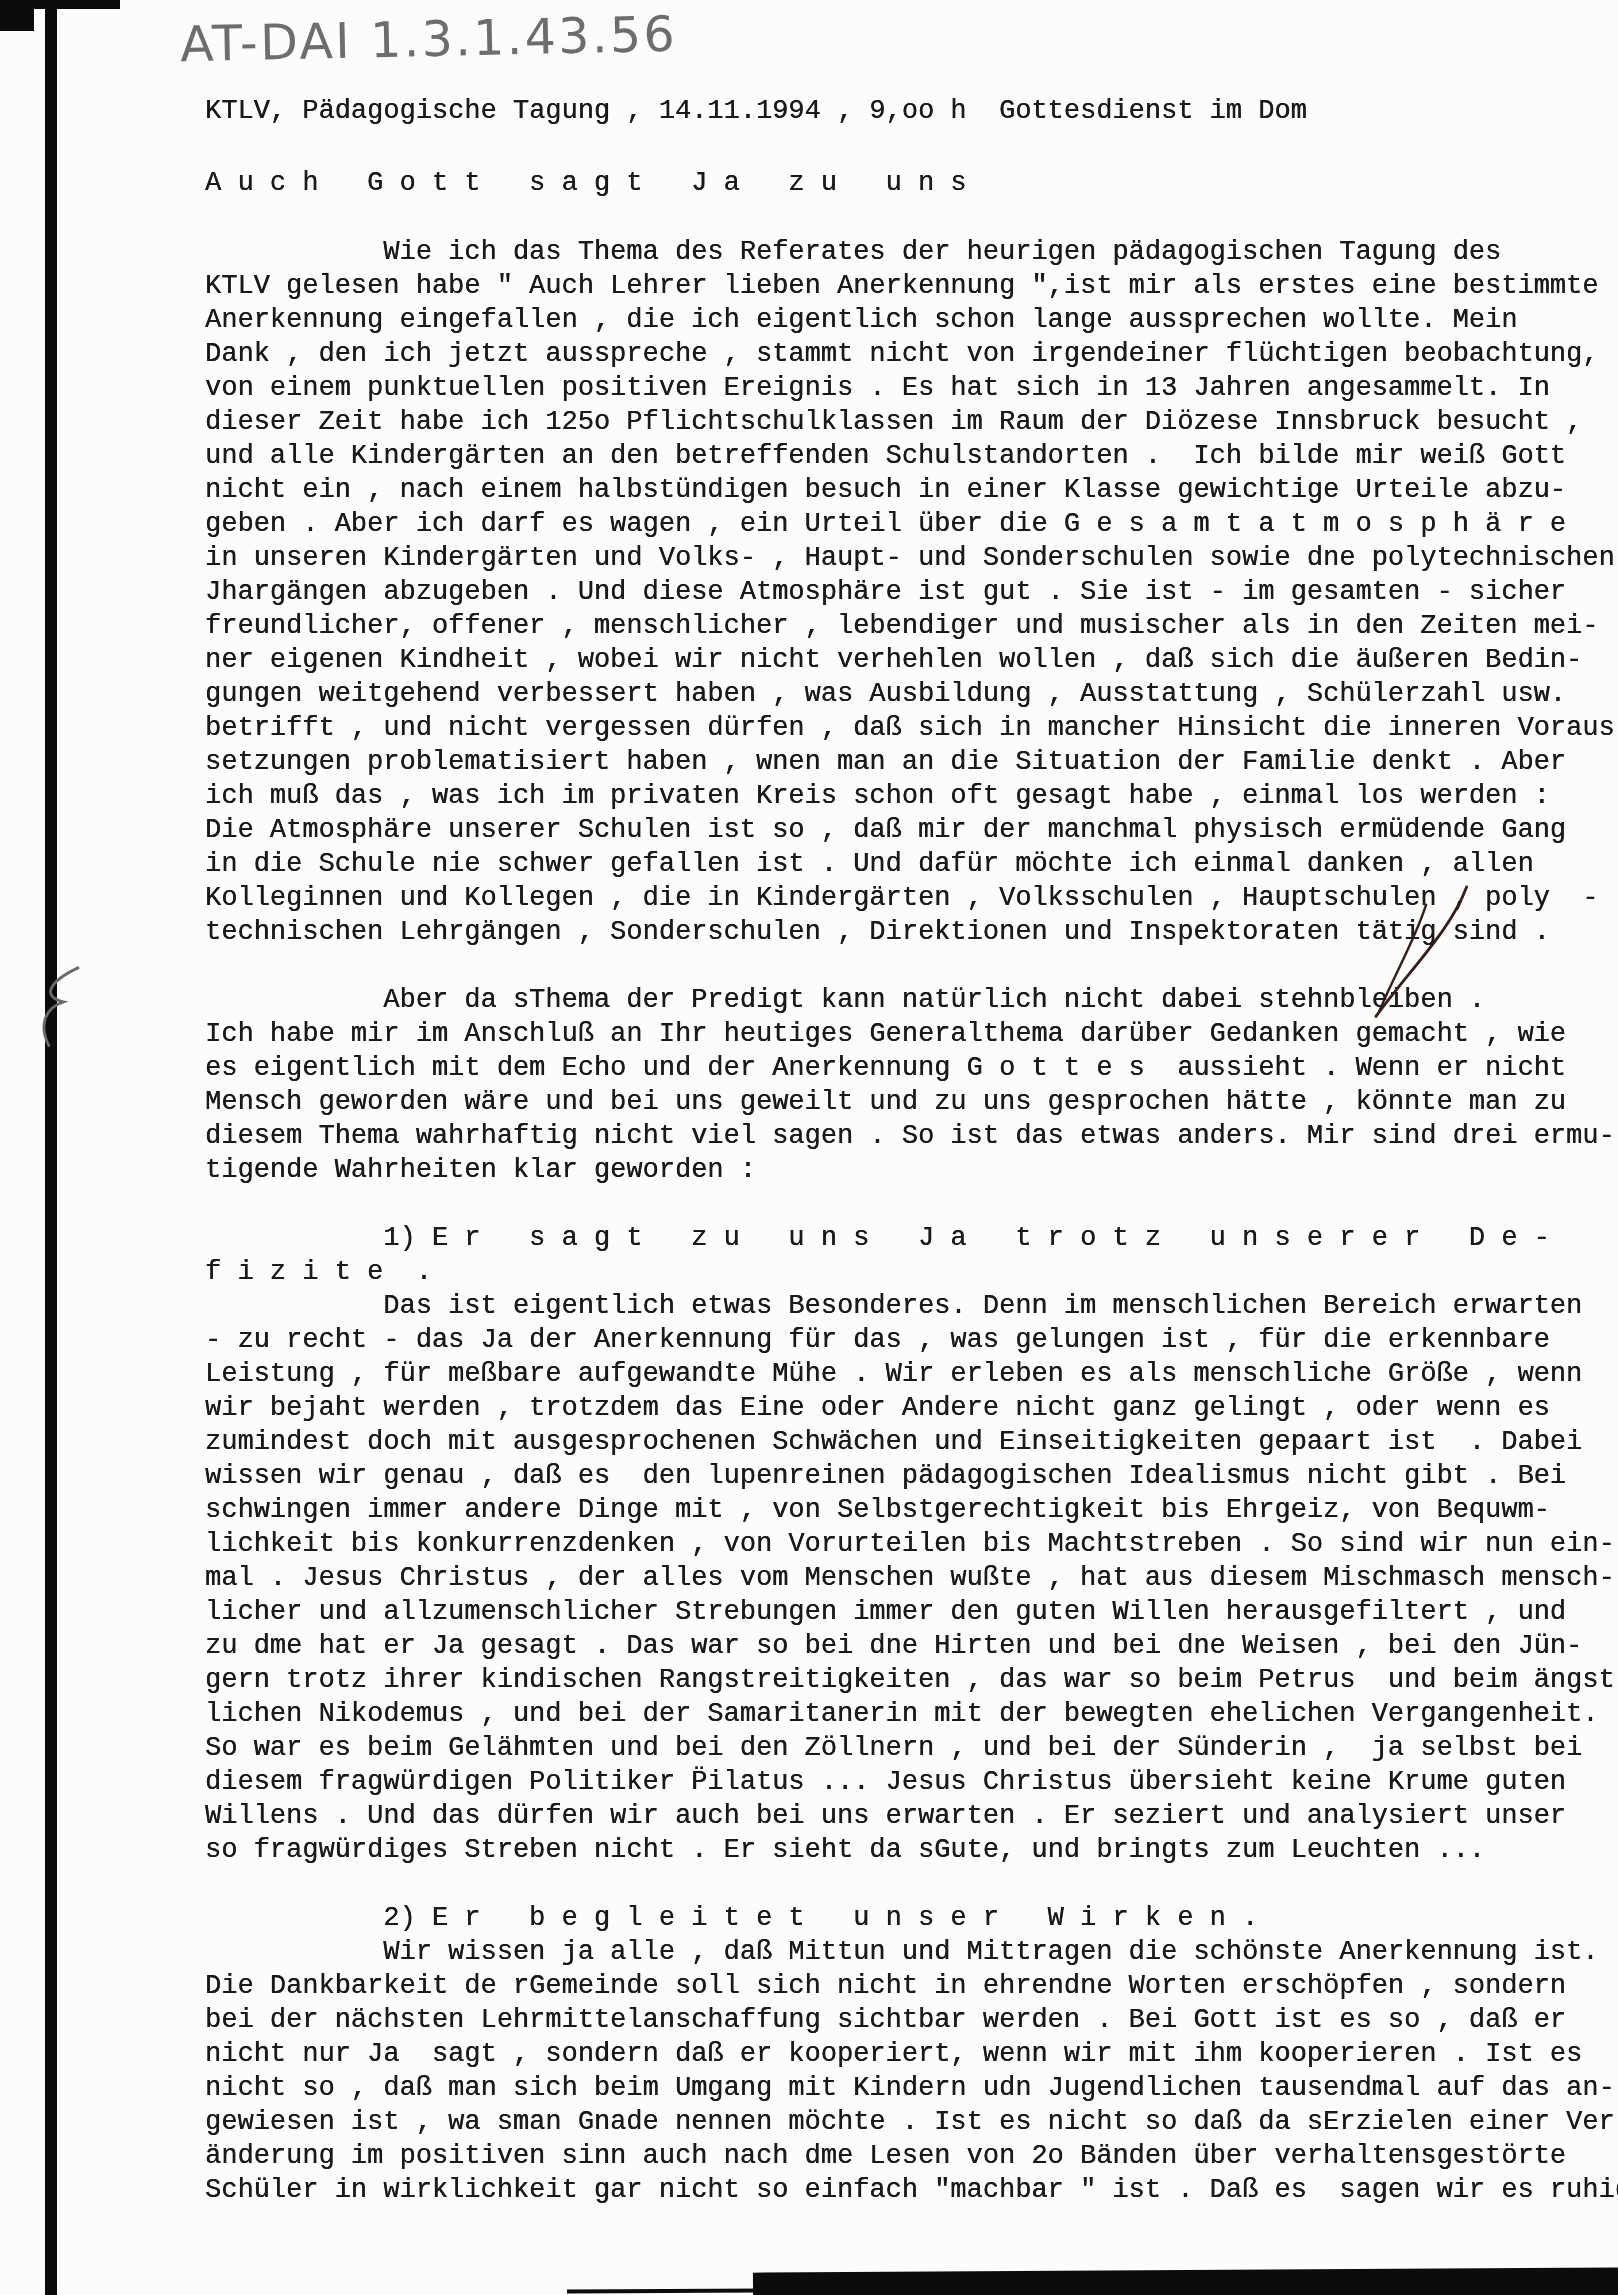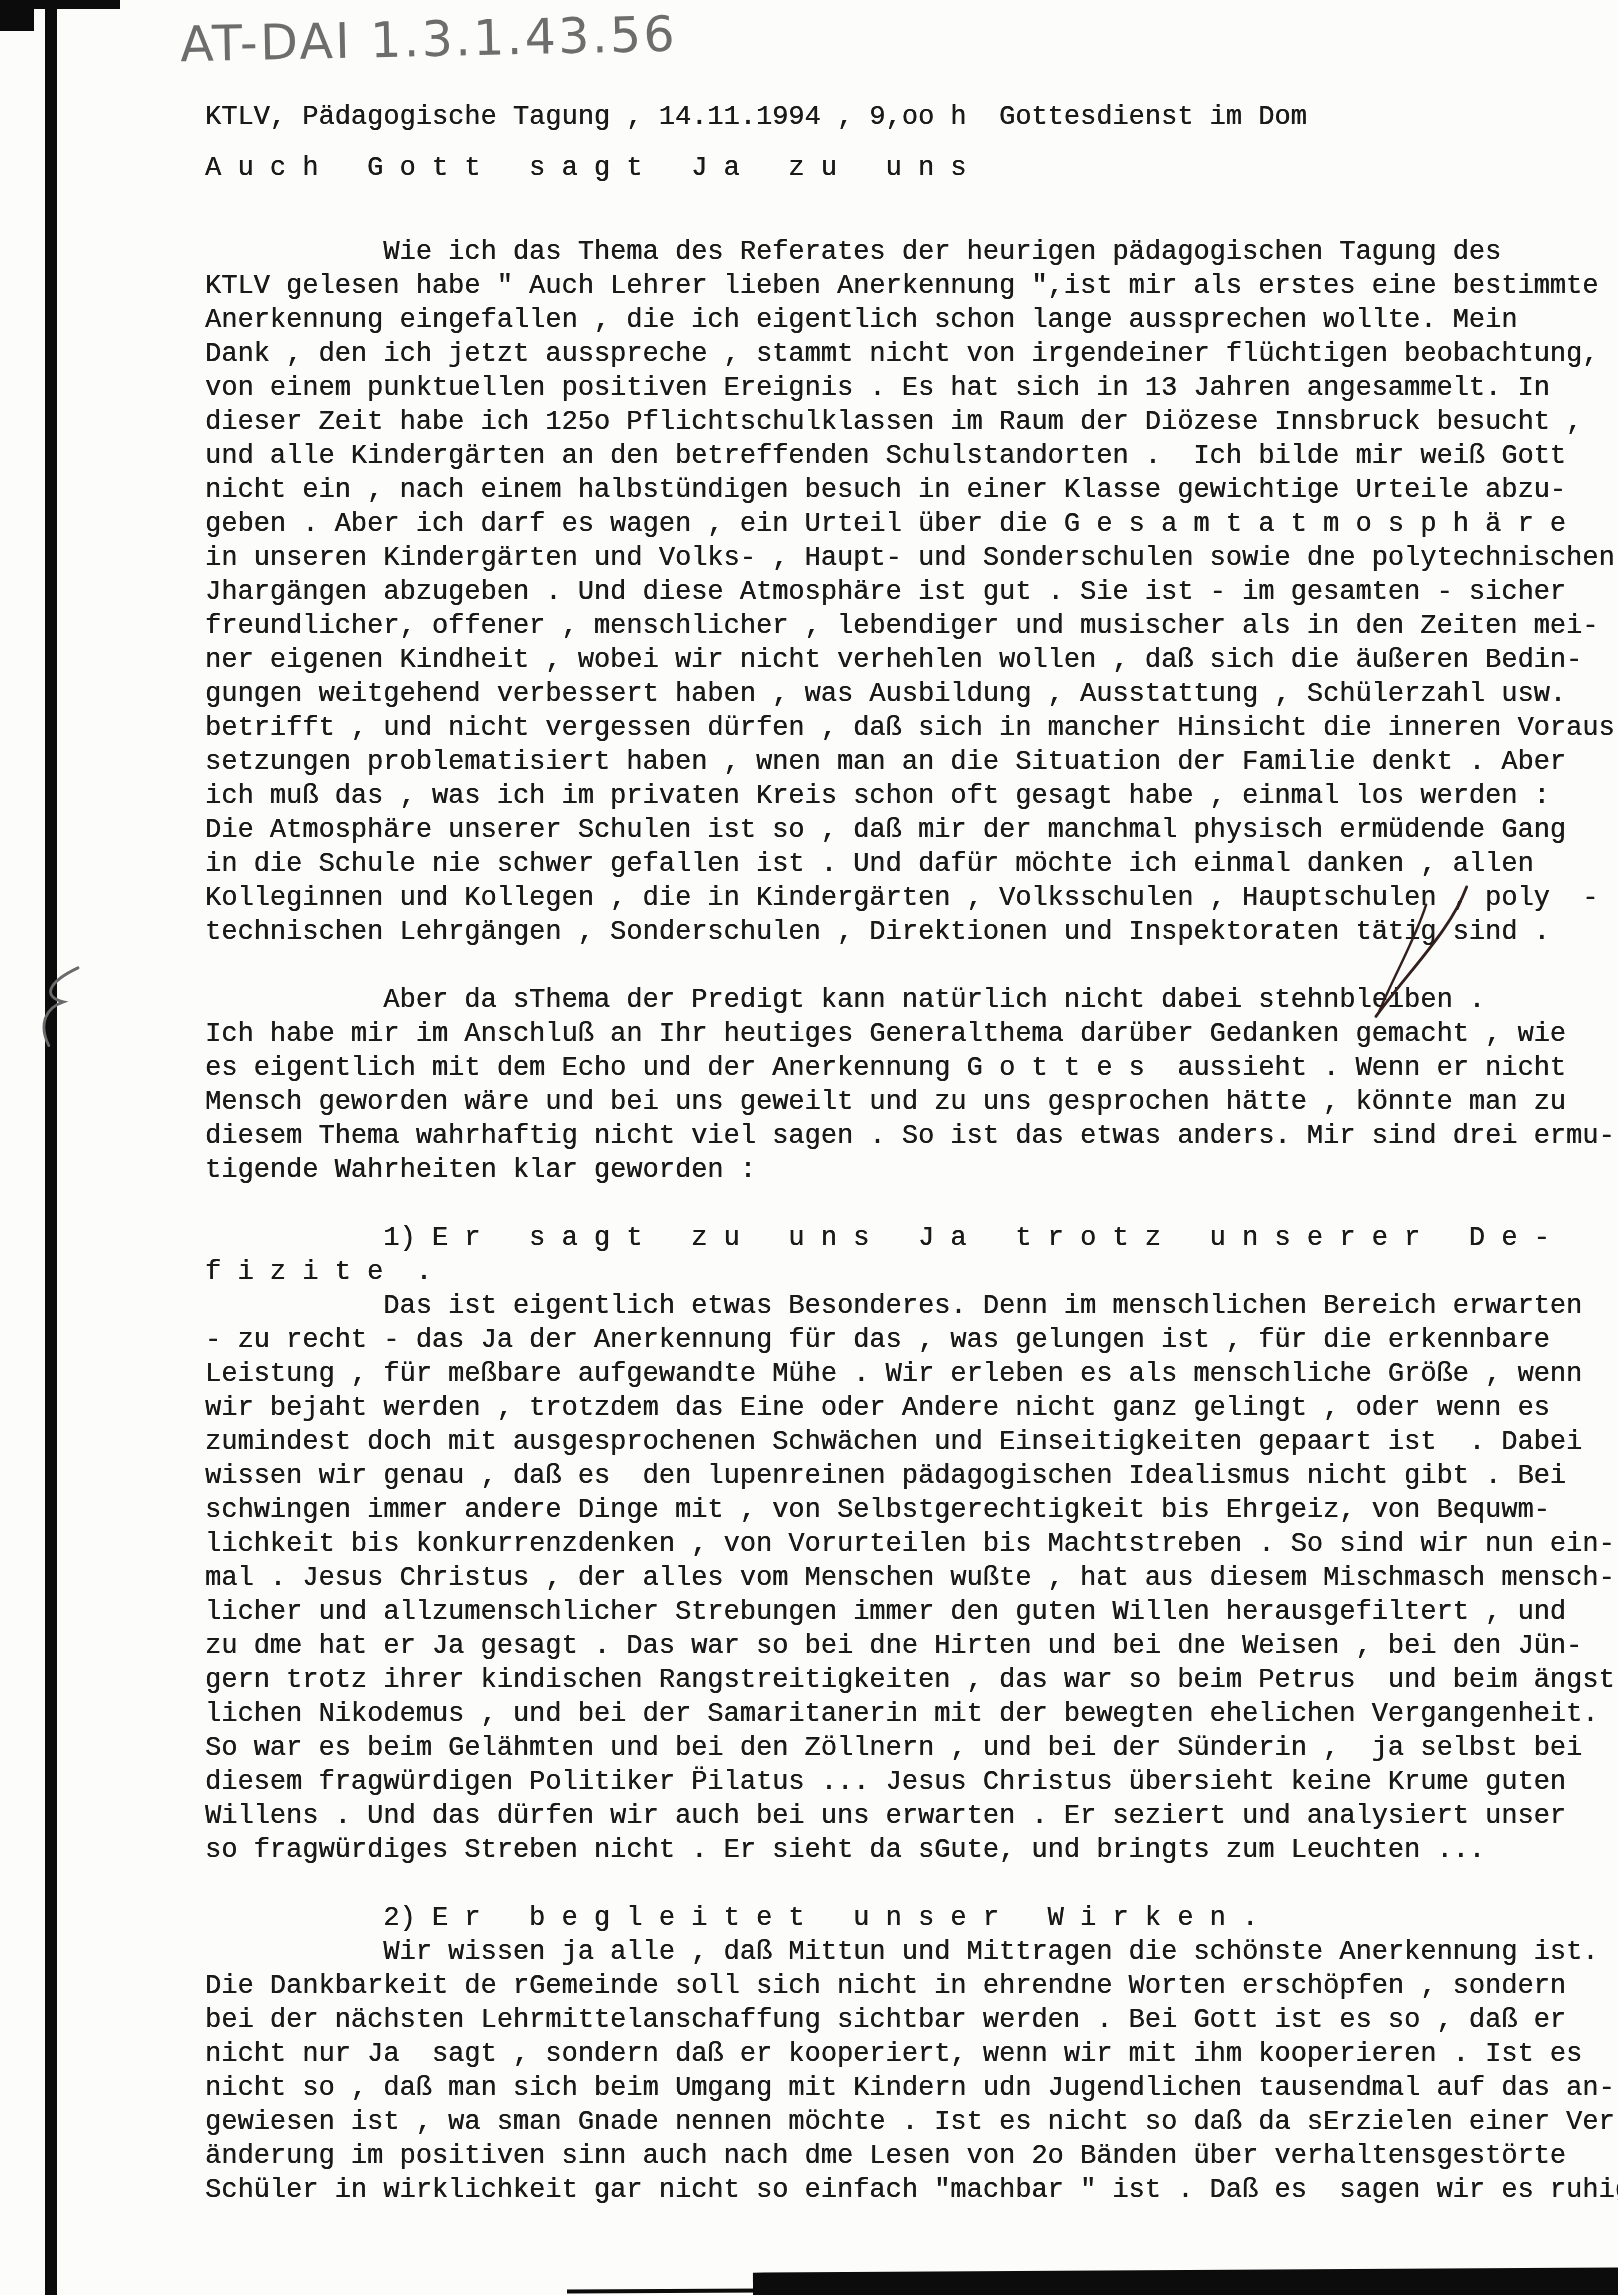--- a/index.html
+++ b/index.html
@@ -7,22 +7,22 @@
   .page{
     position:relative;width:1619px;height:2295px;
     background:#fcfcfb;overflow:hidden;
     font-family:"Liberation Mono","DejaVu Sans Mono",monospace;
     color:#1a1a1a;
   }
   
   .typed{position:absolute;left:205px;font-size:27px;}
   .tline{height:34px;line-height:34px;white-space:pre;
          text-shadow:0.3px 0 0 currentColor;}
-  .header-line{top:100px;}
-  .title-line{top:151px;}
+  .header-line{top:94px;}
+  .title-line{top:166px;}
   .body-block{top:235px;}
   
   .annotation{
     position:absolute;left:180px;top:11.3px;
     font-family:"DejaVu Sans",sans-serif;
     font-size:49px;letter-spacing:2.4px;color:#5a5a5a;
     transform:rotate(-1.2deg);opacity:.88;white-space:pre;
   }
   
   .edge-left{position:absolute;left:45px;top:0;width:12px;height:2295px;background:#0c0c0c;}

